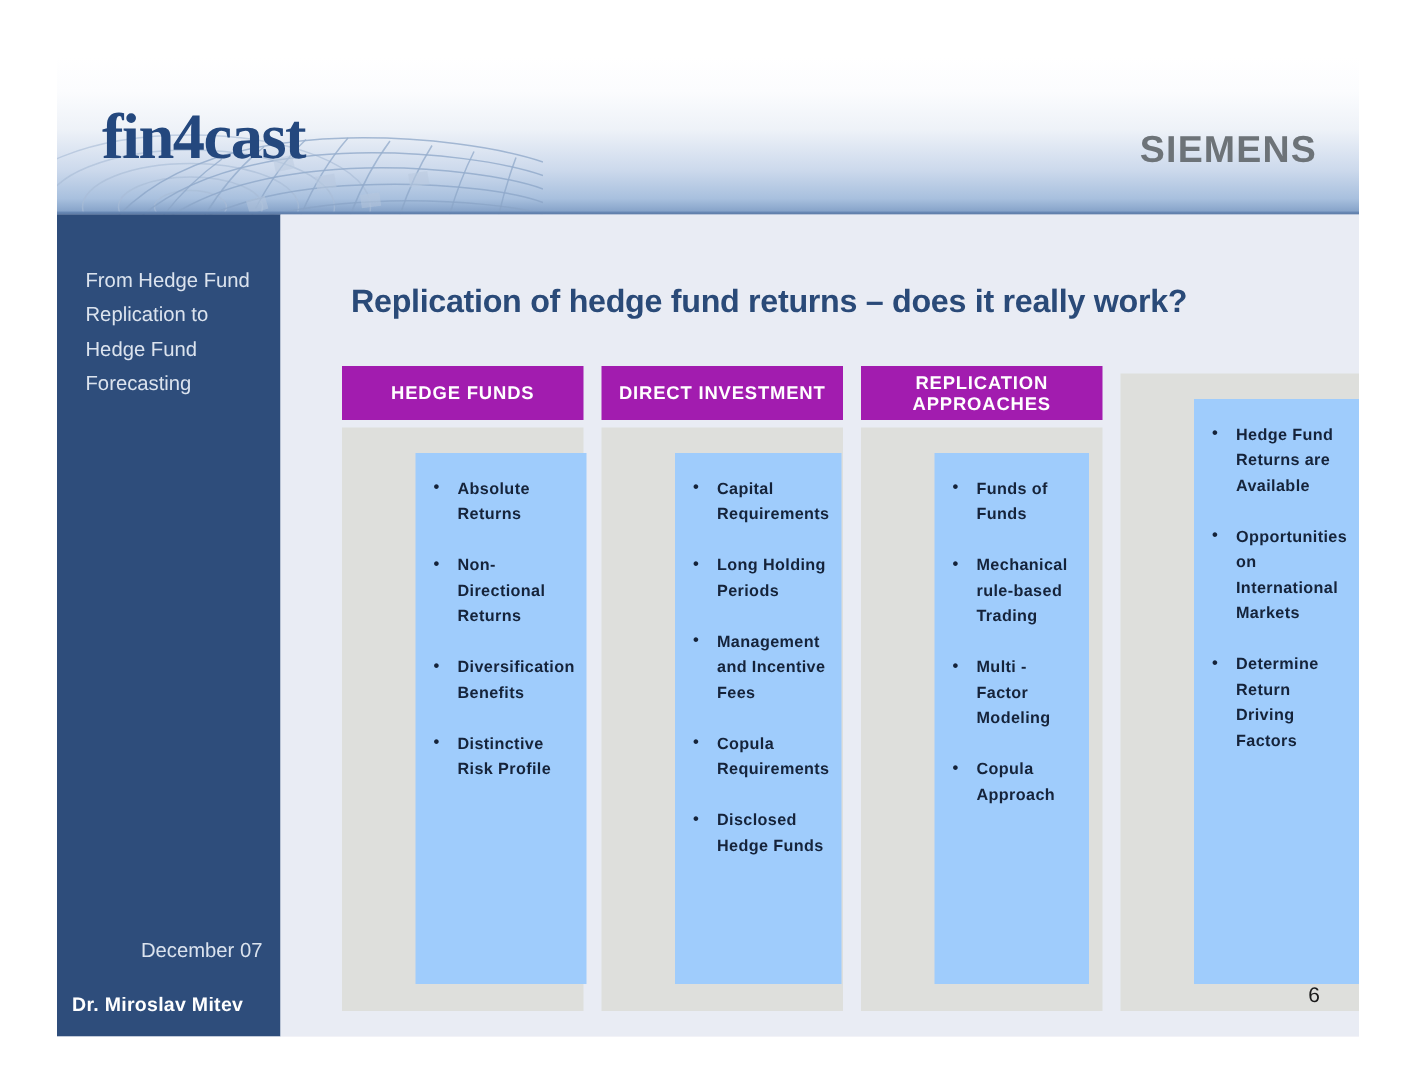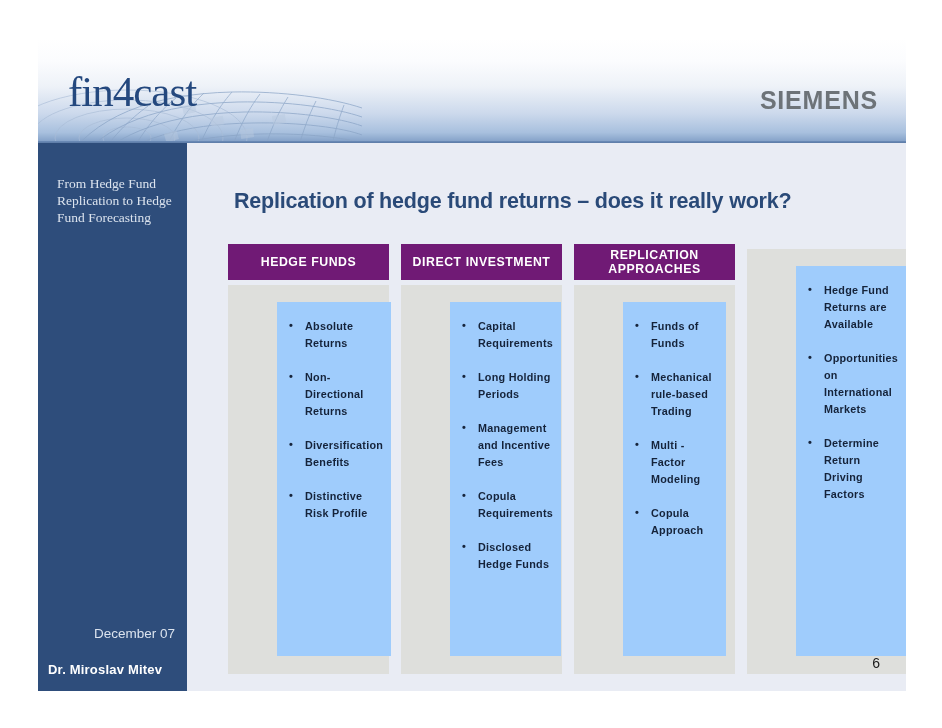--- a/index.html
+++ b/index.html
@@ -57,21 +57,21 @@
     top: 103px;
     width: 868px;
     height: 3px;
     background: linear-gradient(180deg, #6c8cb8 0%, #54729d 100%);
   }
   #logo-fin4cast {
     position: absolute;
     left: 30px;
     top: 32px;
     font-family: "Liberation Serif", "DejaVu Serif", serif;
-    font-weight: normal;
+    font-weight: bold;
     font-size: 43px;
     letter-spacing: -1px;
     color: #24487e;
     line-height: 1;
   }
   #logo-siemens {
     position: absolute;
     right: 28px;
     top: 48px;
     font-family: "Liberation Sans", sans-serif;
@@ -90,22 +90,22 @@
     height: 548px;
     background: #2e4d7b;
   }
   #sidebar-subtitle {
     position: absolute;
     left: 19px;
     top: 32px;
     width: 118px;
     color: #dbe3ee;
     font-size: 13.5px;
-    line-height: 17px;
-    font-family: Liberation Serif, serif;
+    line-height: 23px;
+    font-family: Liberation Sans, sans-serif;
   }
   #sidebar-date {
     position: absolute;
     left: 0;
     right: 12px;
     bottom: 50px;
     text-align: right;
     color: #dbe3ee;
     font-size: 13.5px;
   }
@@ -150,21 +150,21 @@
     gap: 12px;
   }
   .column {
     flex: 1 1 0;
     display: flex;
     flex-direction: column;
     min-width: 0;
   }
   .col-header {
     height: 36px;
-    background: #701a75;
+    background: #a21caf;
     color: #ffffff;
     font-size: 12.3px;
     font-weight: bold;
     letter-spacing: .55px;
     display: flex;
     align-items: center;
     justify-content: center;
     text-align: center;
     line-height: 14px;
     padding: 0 4px;

